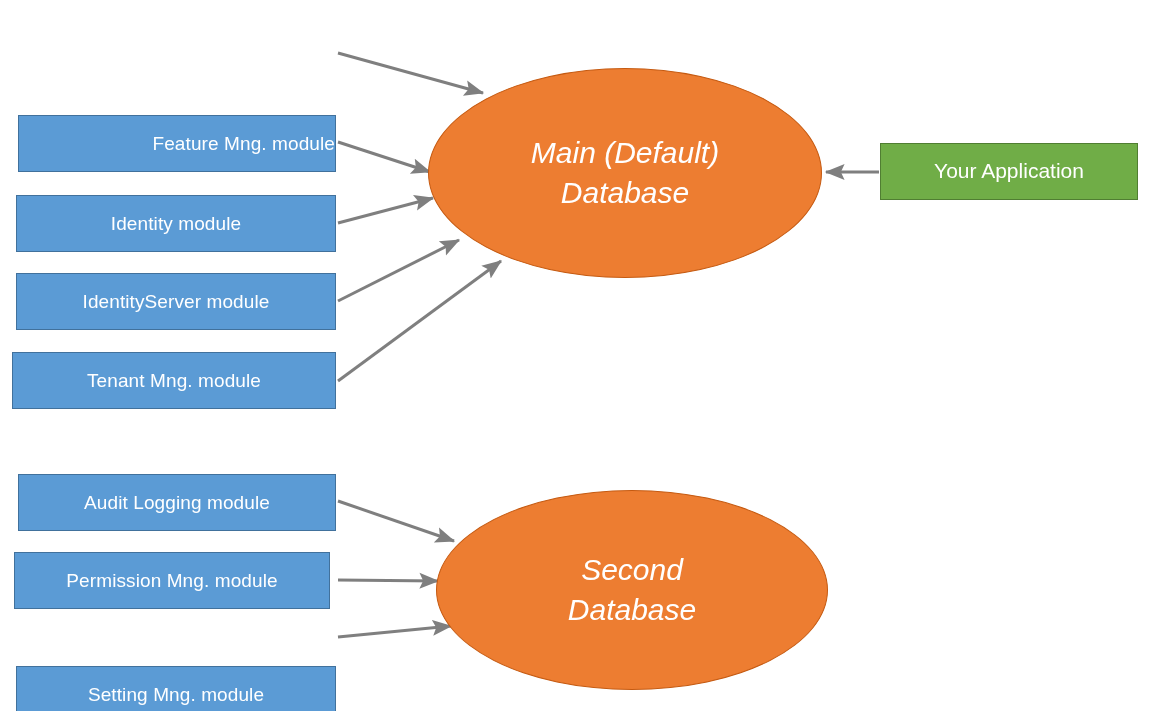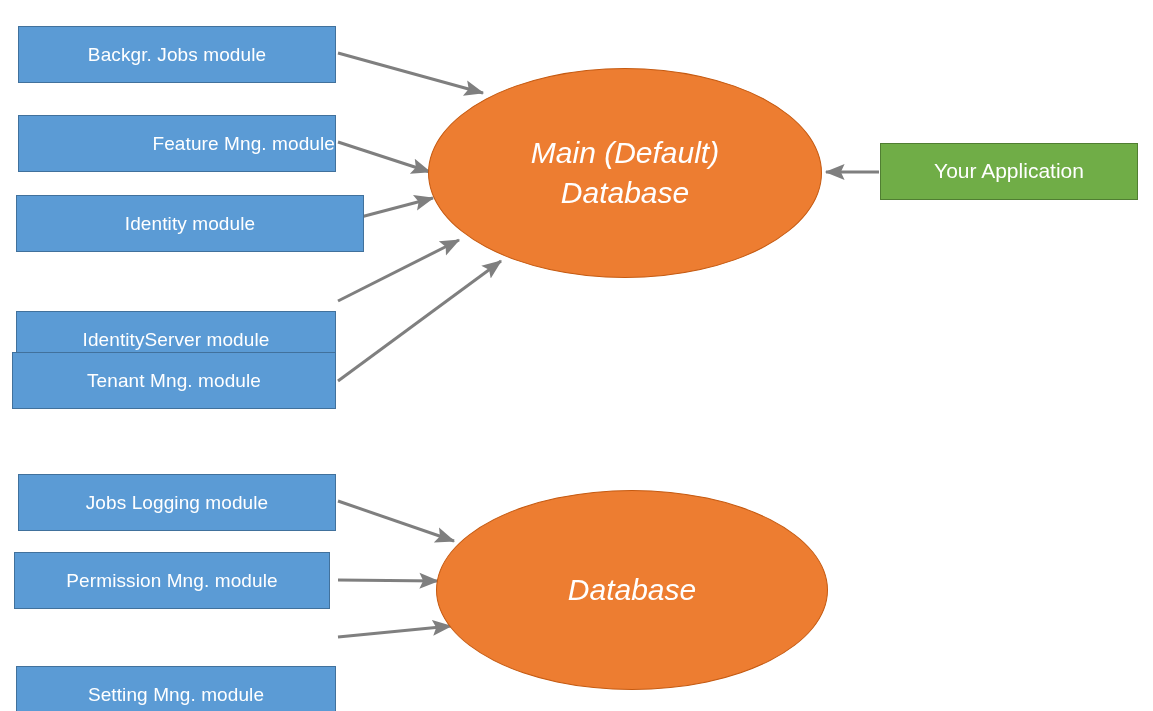--- a/index.html
+++ b/index.html
@@ -76,51 +76,49 @@
         <line x1="338" y1="223" x2="433" y2="198" stroke="#7F7F7F" stroke-width="3" marker-end="url(#arrowhead)"></line>
         <line x1="338" y1="301" x2="459" y2="240" stroke="#7F7F7F" stroke-width="3" marker-end="url(#arrowhead)"></line>
         <line x1="338" y1="381" x2="501" y2="261" stroke="#7F7F7F" stroke-width="3" marker-end="url(#arrowhead)"></line>
         <line x1="338" y1="501" x2="454" y2="541" stroke="#7F7F7F" stroke-width="3" marker-end="url(#arrowhead)"></line>
         <line x1="338" y1="580" x2="438" y2="581" stroke="#7F7F7F" stroke-width="3" marker-end="url(#arrowhead)"></line>
         <line x1="338" y1="637" x2="451" y2="626" stroke="#7F7F7F" stroke-width="3" marker-end="url(#arrowhead)"></line>
         <line x1="879" y1="172" x2="826" y2="172" stroke="#7F7F7F" stroke-width="3" marker-end="url(#arrowhead)"></line>
       </g>
   </svg>
 
-  <div class="node module-box" style="left: 18px; top: 26px; width: 318px; height: 57px;">
-    <span>Backgr. Jobs module</span>
-  </div>
   <div class="node module-box" style="left: 18px; top: 115px; width: 318px; height: 57px; justify-content: flex-end;">
     <span>Feature Mng. module</span>
   </div>
-  <div class="node module-box" style="left: 16px; top: 195px; width: 348px; height: 57px;">
+  <div class="node module-box" style="left: 16px; top: 195px; width: 320px; height: 57px;">
     <span>Identity module</span>
   </div>
-  <div class="node module-box" style="left: 16px; top: 273px; width: 320px; height: 57px; margin-top: 38px;">
+  <div class="node module-box" style="left: 16px; top: 273px; width: 320px; height: 57px;">
     <span>IdentityServer module</span>
   </div>
   <div class="node module-box" style="left: 12px; top: 352px; width: 324px; height: 57px;">
     <span>Tenant Mng. module</span>
   </div>
 
   <div class="node module-box" style="left: 18px; top: 474px; width: 318px; height: 57px;">
-    <span>Jobs Logging module</span>
+    <span>Audit Logging module</span>
   </div>
   <div class="node module-box" style="left: 14px; top: 552px; width: 316px; height: 57px;">
     <span>Permission Mng. module</span>
   </div>
   <div class="node module-box" style="left: 16px; top: 630px; width: 320px; height: 57px; margin-top: 36px;">
     <span>Setting Mng. module</span>
   </div>
 
   <div class="node db-ellipse" style="left: 428px; top: 68px; width: 394px; height: 210px;">
     <span class="db-line">Main (Default)</span>
     <span class="db-line">Database</span>
   </div>
   <div class="node db-ellipse" style="left: 436px; top: 490px; width: 392px; height: 200px;">
+    <span class="db-line">Second</span>
     <span class="db-line">Database</span>
   </div>
 
   <div class="node app-box" style="left: 880px; top: 143px; width: 258px; height: 57px;">
     <span>Your Application</span>
   </div>
 
 </div>
 
 </body></html>

